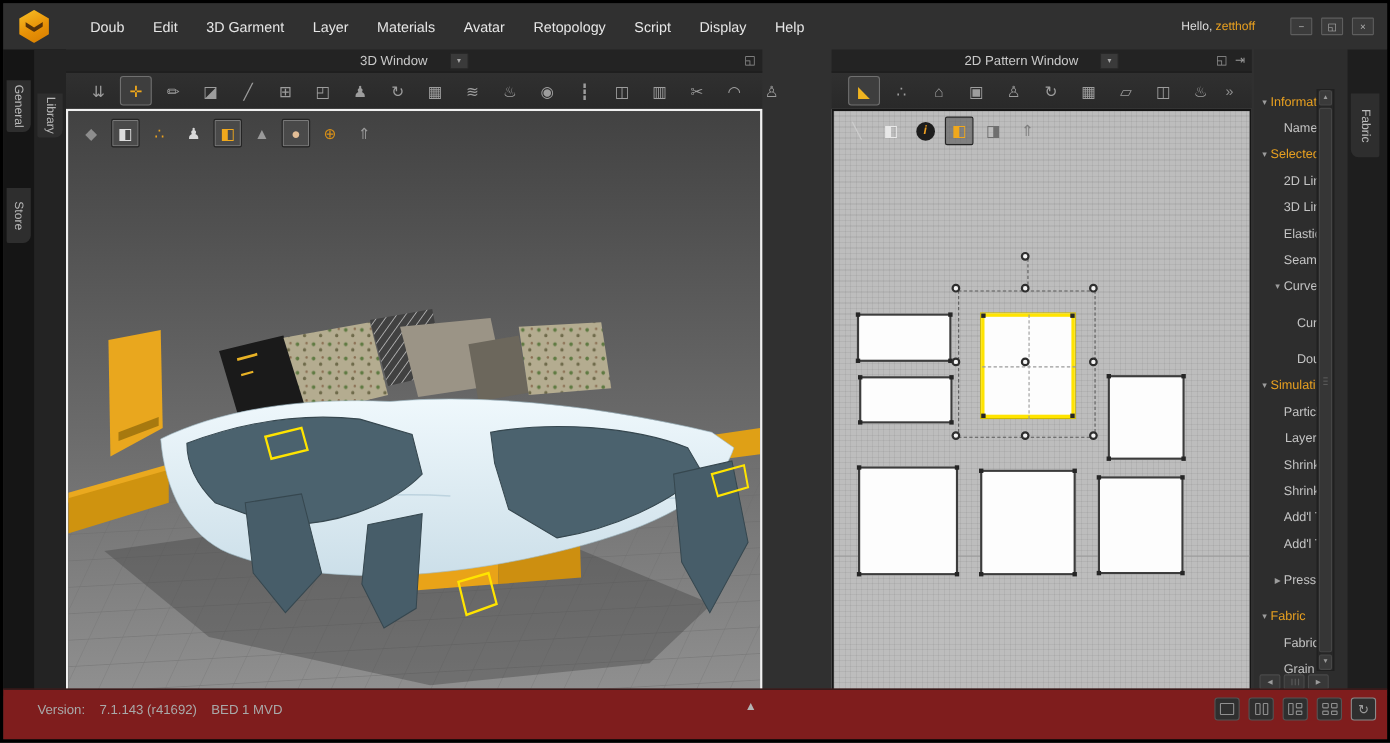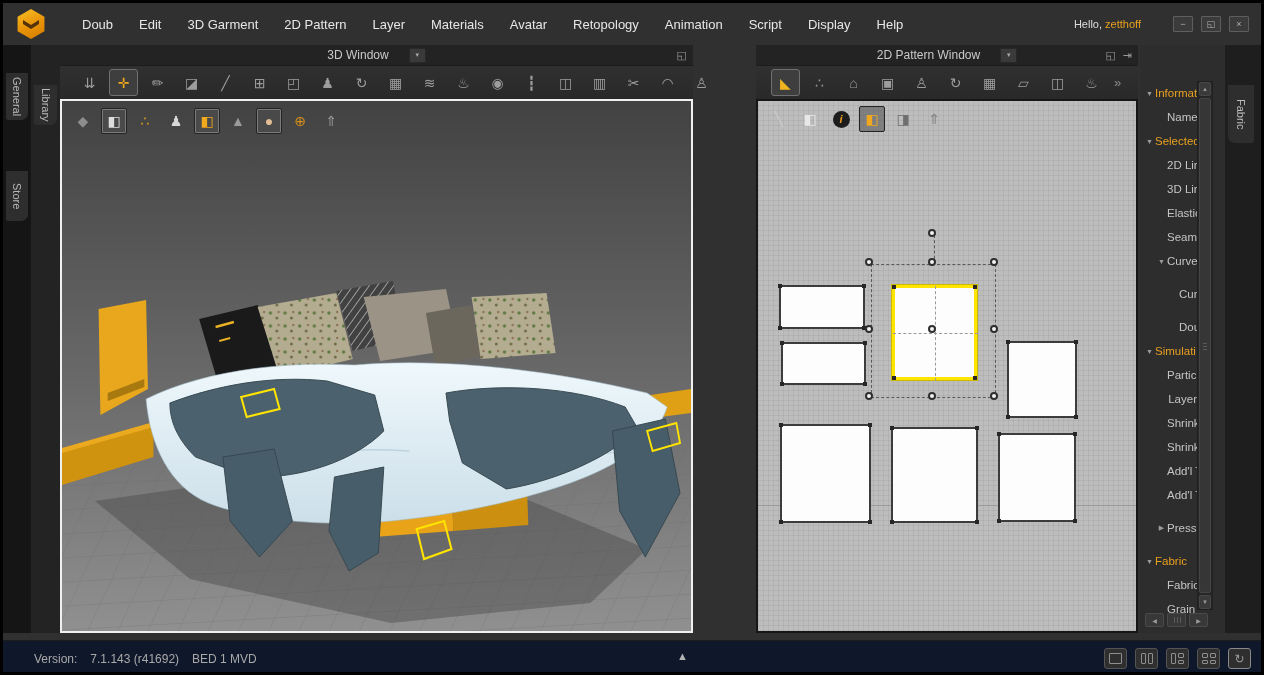--- a/index.html
+++ b/index.html
@@ -74,21 +74,21 @@
   .grip{position:absolute;left:3px;right:3px;top:50%;height:1px;background:#5a5a5a;box-shadow:0 -3px 0 #5a5a5a,0 3px 0 #5a5a5a}
   .hsb{position:absolute;left:5px;top:568px;display:flex;gap:3px}
   .hbtn{width:19px;height:14px;background:#383838;border:1px solid #4a4a4a;border-radius:2px;color:#9b9b9b;font-size:6px;display:flex;align-items:center;justify-content:center;position:relative}
   .hgrip{position:absolute;left:50%;top:3px;bottom:3px;width:1px;background:#5a5a5a;box-shadow:-3px 0 0 #5a5a5a,3px 0 0 #5a5a5a}
 
   
   .rstrip{position:absolute;left:1222px;top:42px;width:36px;height:588px;background:#1e1e1e}
   .rtab{position:absolute;left:3px;top:40px;width:26px;height:58px;background:#2e2e2e;border-radius:0 0 2px 7px;writing-mode:vertical-rl;display:flex;align-items:center;justify-content:center;color:#bdbdbd;font-size:11px}
 
   
-  .statusbar{position:absolute;left:0;right:0;bottom:0;height:32px;background:#0f172a;border-top:1px solid #1b1b1b}
+  .statusbar{position:absolute;left:0;right:0;bottom:0;height:46px;background:#7f1d1d;border-top:1px solid #1b1b1b}
   .sb-left{position:absolute;left:31px;top:11px;display:flex;gap:13px;font-size:12px;color:#a9a9a9}
   .sb-tri{position:absolute;left:674px;top:9px;color:#b4b4b4;font-size:11px}
   .sb-right{position:absolute;right:10px;top:7px;display:flex;gap:8px}
   .lbtn{width:23px;height:21px;border:1px solid #545454;border-radius:3px;display:flex;align-items:center;justify-content:center;color:#9a9a9a;font-size:12px;background:#2f2f2f}
   .lbtn.hl{border-color:#8a8a8a}
   .ls-a{width:13px;height:11px;border:1px solid #8f8f8f;border-radius:1px}
   .ls-b{display:flex;gap:2px}
   .ls-cell{border:1px solid #8f8f8f;border-radius:1px;width:5px;height:11px}
   .ls-col{display:flex;flex-direction:column;gap:2px}
   .ls-sq{border:1px solid #8f8f8f;border-radius:1px;width:6px;height:4.5px}
@@ -102,26 +102,24 @@
 
   <div class="menubar">
     <div class="logo">
         <div class="hex"></div>
         <div class="mark"></div>
       </div>
     <div class="menu-items">
         <div class="menu-item">Doub</div>
         <div class="menu-item">Edit</div>
         <div class="menu-item">3D Garment</div>
-        <div class="menu-item">2D Pattern</div>
         <div class="menu-item">Layer</div>
         <div class="menu-item">Materials</div>
         <div class="menu-item">Avatar</div>
         <div class="menu-item">Retopology</div>
-        <div class="menu-item">Animation</div>
         <div class="menu-item">Script</div>
         <div class="menu-item">Display</div>
         <div class="menu-item">Help</div>
       </div>
     <div class="menubar-right">
       <div class="greeting"><span>Hello, </span><span class="uname">zetthoff</span></div>
       <div style="display:flex">
           <div class="winbtn">−</div>
           <div class="winbtn">◱</div>
           <div class="winbtn">×</div>

